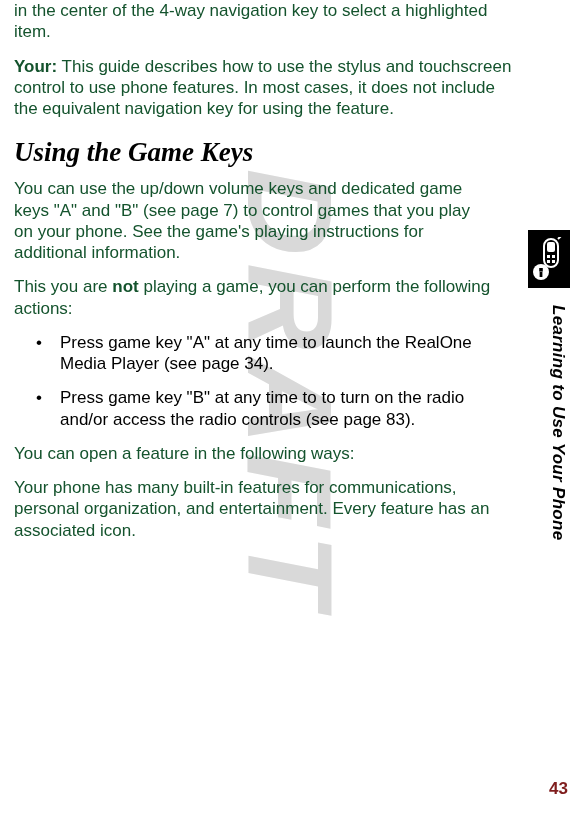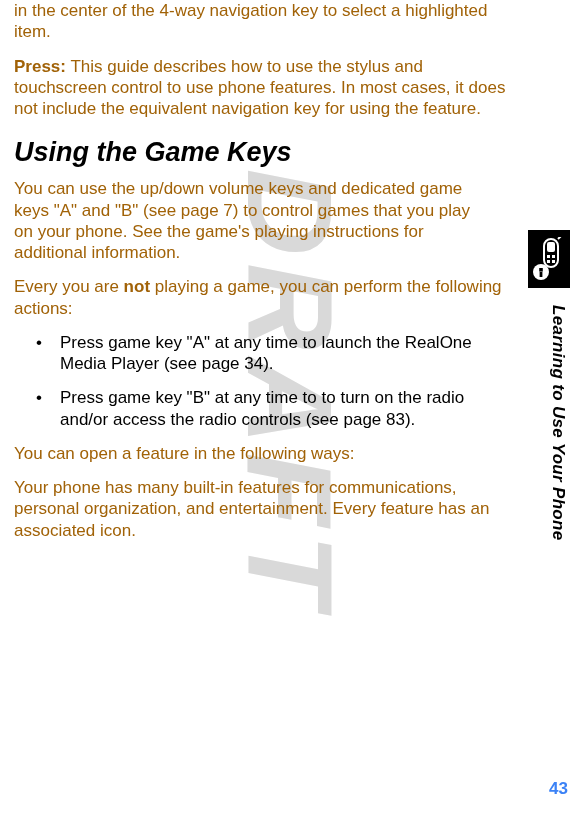--- a/index.html
+++ b/index.html
@@ -33,39 +33,39 @@
       padding: 0 30px 0 14px;
       height: 100%;
     }
     .content {
       width: 500px;
     }
     p.body {
       font-size: 17px;
       line-height: 1.25;
       margin-bottom: 13px;
-      color: #a16207;
+      color: #14532d;
     }
     p.bullet {
       font-size: 17px;
       line-height: 1.25;
       margin-bottom: 13px;
       color: #000;
       padding-left: 46px;
       position: relative;
     }
     p.bullet::before {
       content: "•";
       position: absolute;
       left: 22px;
       top: 0;
       font-size: 17px;
     }
     h2.section-heading {
-      font-family: Liberation Sans, sans-serif;
+      font-family: Liberation Serif, serif;
       font-weight: 900;
       font-style: italic;
       font-size: 27px;
       color: #000;
       margin: 18px 0 10px 0;
     }
     .bold { font-weight: bold; }
 
     .side-tab {
       position: absolute;
@@ -93,43 +93,43 @@
       letter-spacing: 0.3px;
     }
 
     .page-number {
       position: absolute;
       right: 12px;
       bottom: 18px;
       font-family: Arial, Helvetica, sans-serif;
       font-weight: bold;
       font-size: 17px;
-      color: #3b82f6;
+      color: #7f1d1d;
     }
   </style>
 </head>
 <body>
 
 <div class="watermark">DRAFT</div>
 
 <div class="page">
   <div class="content">
 
     <p class="body">in the center of the 4-way navigation key to select a highlighted item.</p>
 
     <p class="body">
-      <span class="bold">Press:</span><span> This guide describes how to use the stylus and touchscreen control to use phone features. In most cases, it does not include the equivalent navigation key for using the feature.</span>
+      <span class="bold">Your:</span><span> This guide describes how to use the stylus and touchscreen control to use phone features. In most cases, it does not include the equivalent navigation key for using the feature.</span>
     </p>
 
     <h2 class="section-heading">Using the Game Keys</h2>
 
     <p class="body" style="width:460px;">You can use the up/down volume keys and dedicated game keys "A" and "B" (see page 7) to control games that you play on your phone. See the game's playing instructions for additional information.</p>
 
     <p class="body">
-      <span>Every you are </span><span class="bold">not</span><span> playing a game, you can perform the following actions:</span>
+      <span>This you are </span><span class="bold">not</span><span> playing a game, you can perform the following actions:</span>
     </p>
 
     <p class="bullet">Press game key "A" at any time to launch the RealOne Media Player (see page 34).</p>
     <p class="bullet">Press game key "B" at any time to to turn on the radio and/or access the radio controls (see page 83).</p>
 
 
     <p class="body">You can open a feature in the following ways:</p>
 
     <p class="body">Your phone has many built-in features for communications, personal organization, and entertainment. Every feature has an associated icon.</p>
 

